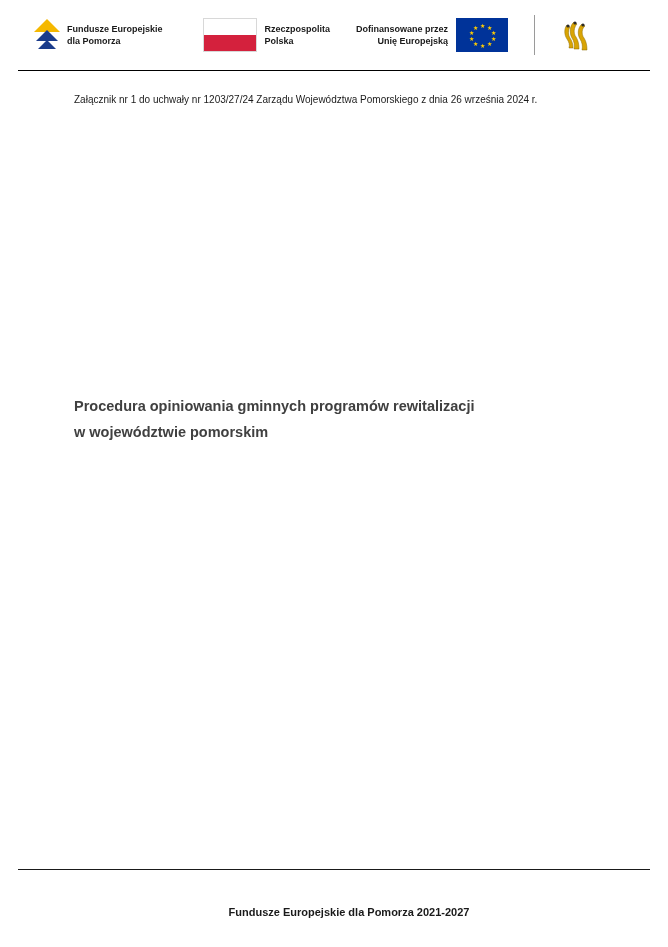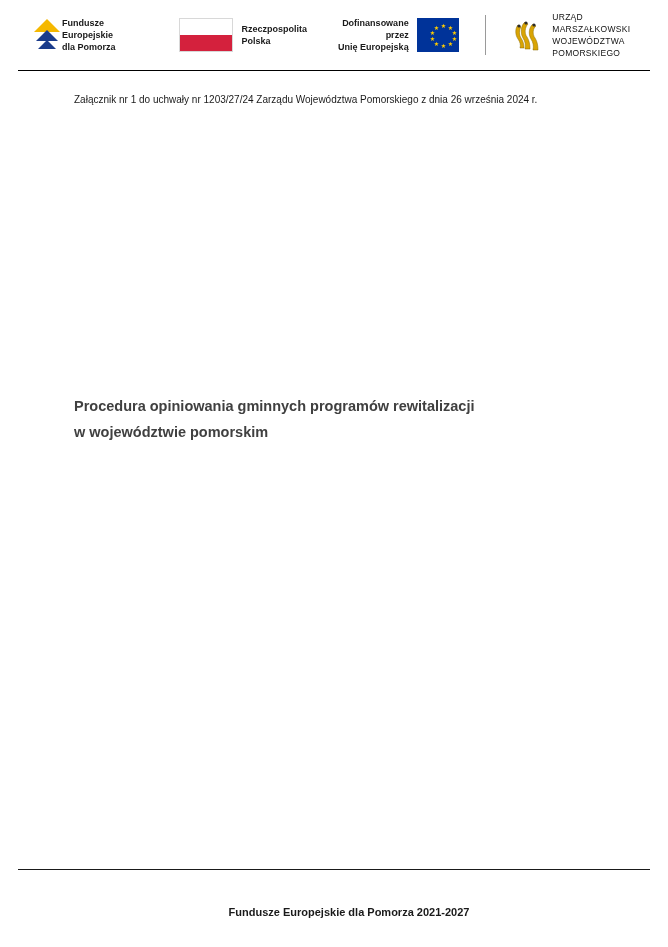--- a/index.html
+++ b/index.html
@@ -251,24 +251,20 @@
         <g fill="#d9a404" stroke="#8a6a00" stroke-width="0.5">
           <path d="M6 8 C3 11, 3 18, 6 22 C8 25, 9 28, 8 31 L12 31 C12 27, 11 24, 9 21 C7 18, 7 13, 9 10 Z"></path>
           <path d="M13 5 C9 8, 8 16, 11 21 C13 24, 14 28, 13 32 L18 32 C18 27, 17 23, 15 20 C12 16, 13 10, 16 7 Z"></path>
           <path d="M21 7 C17 10, 16 17, 19 22 C21 25, 22 29, 21 33 L26 33 C26 28, 25 24, 23 21 C20 17, 21 11, 24 9 Z"></path>
         </g>
         <circle cx="7" cy="9" r="1.6" fill="#2b2b2b"></circle>
         <circle cx="14" cy="6" r="1.6" fill="#2b2b2b"></circle>
         <circle cx="22" cy="8" r="1.6" fill="#2b2b2b"></circle>
       </svg>
     </div>
-    <div class="um-text">
-      <div>URZĄD MARSZAŁKOWSKI</div>
-      <div>WOJEWÓDZTWA POMORSKIEGO</div>
-    </div>
   </div>
 
 </div>
 <div class="header-rule"></div>
 
 <div class="attachment-line">Załącznik nr 1 do uchwały nr 1203/27/24 Zarządu Województwa Pomorskiego z dnia 26 września 2024 r.</div>
 
 <div class="doc-title">
   <div>Procedura opiniowania gminnych programów rewitalizacji</div>
   <div>w województwie pomorskim</div>

